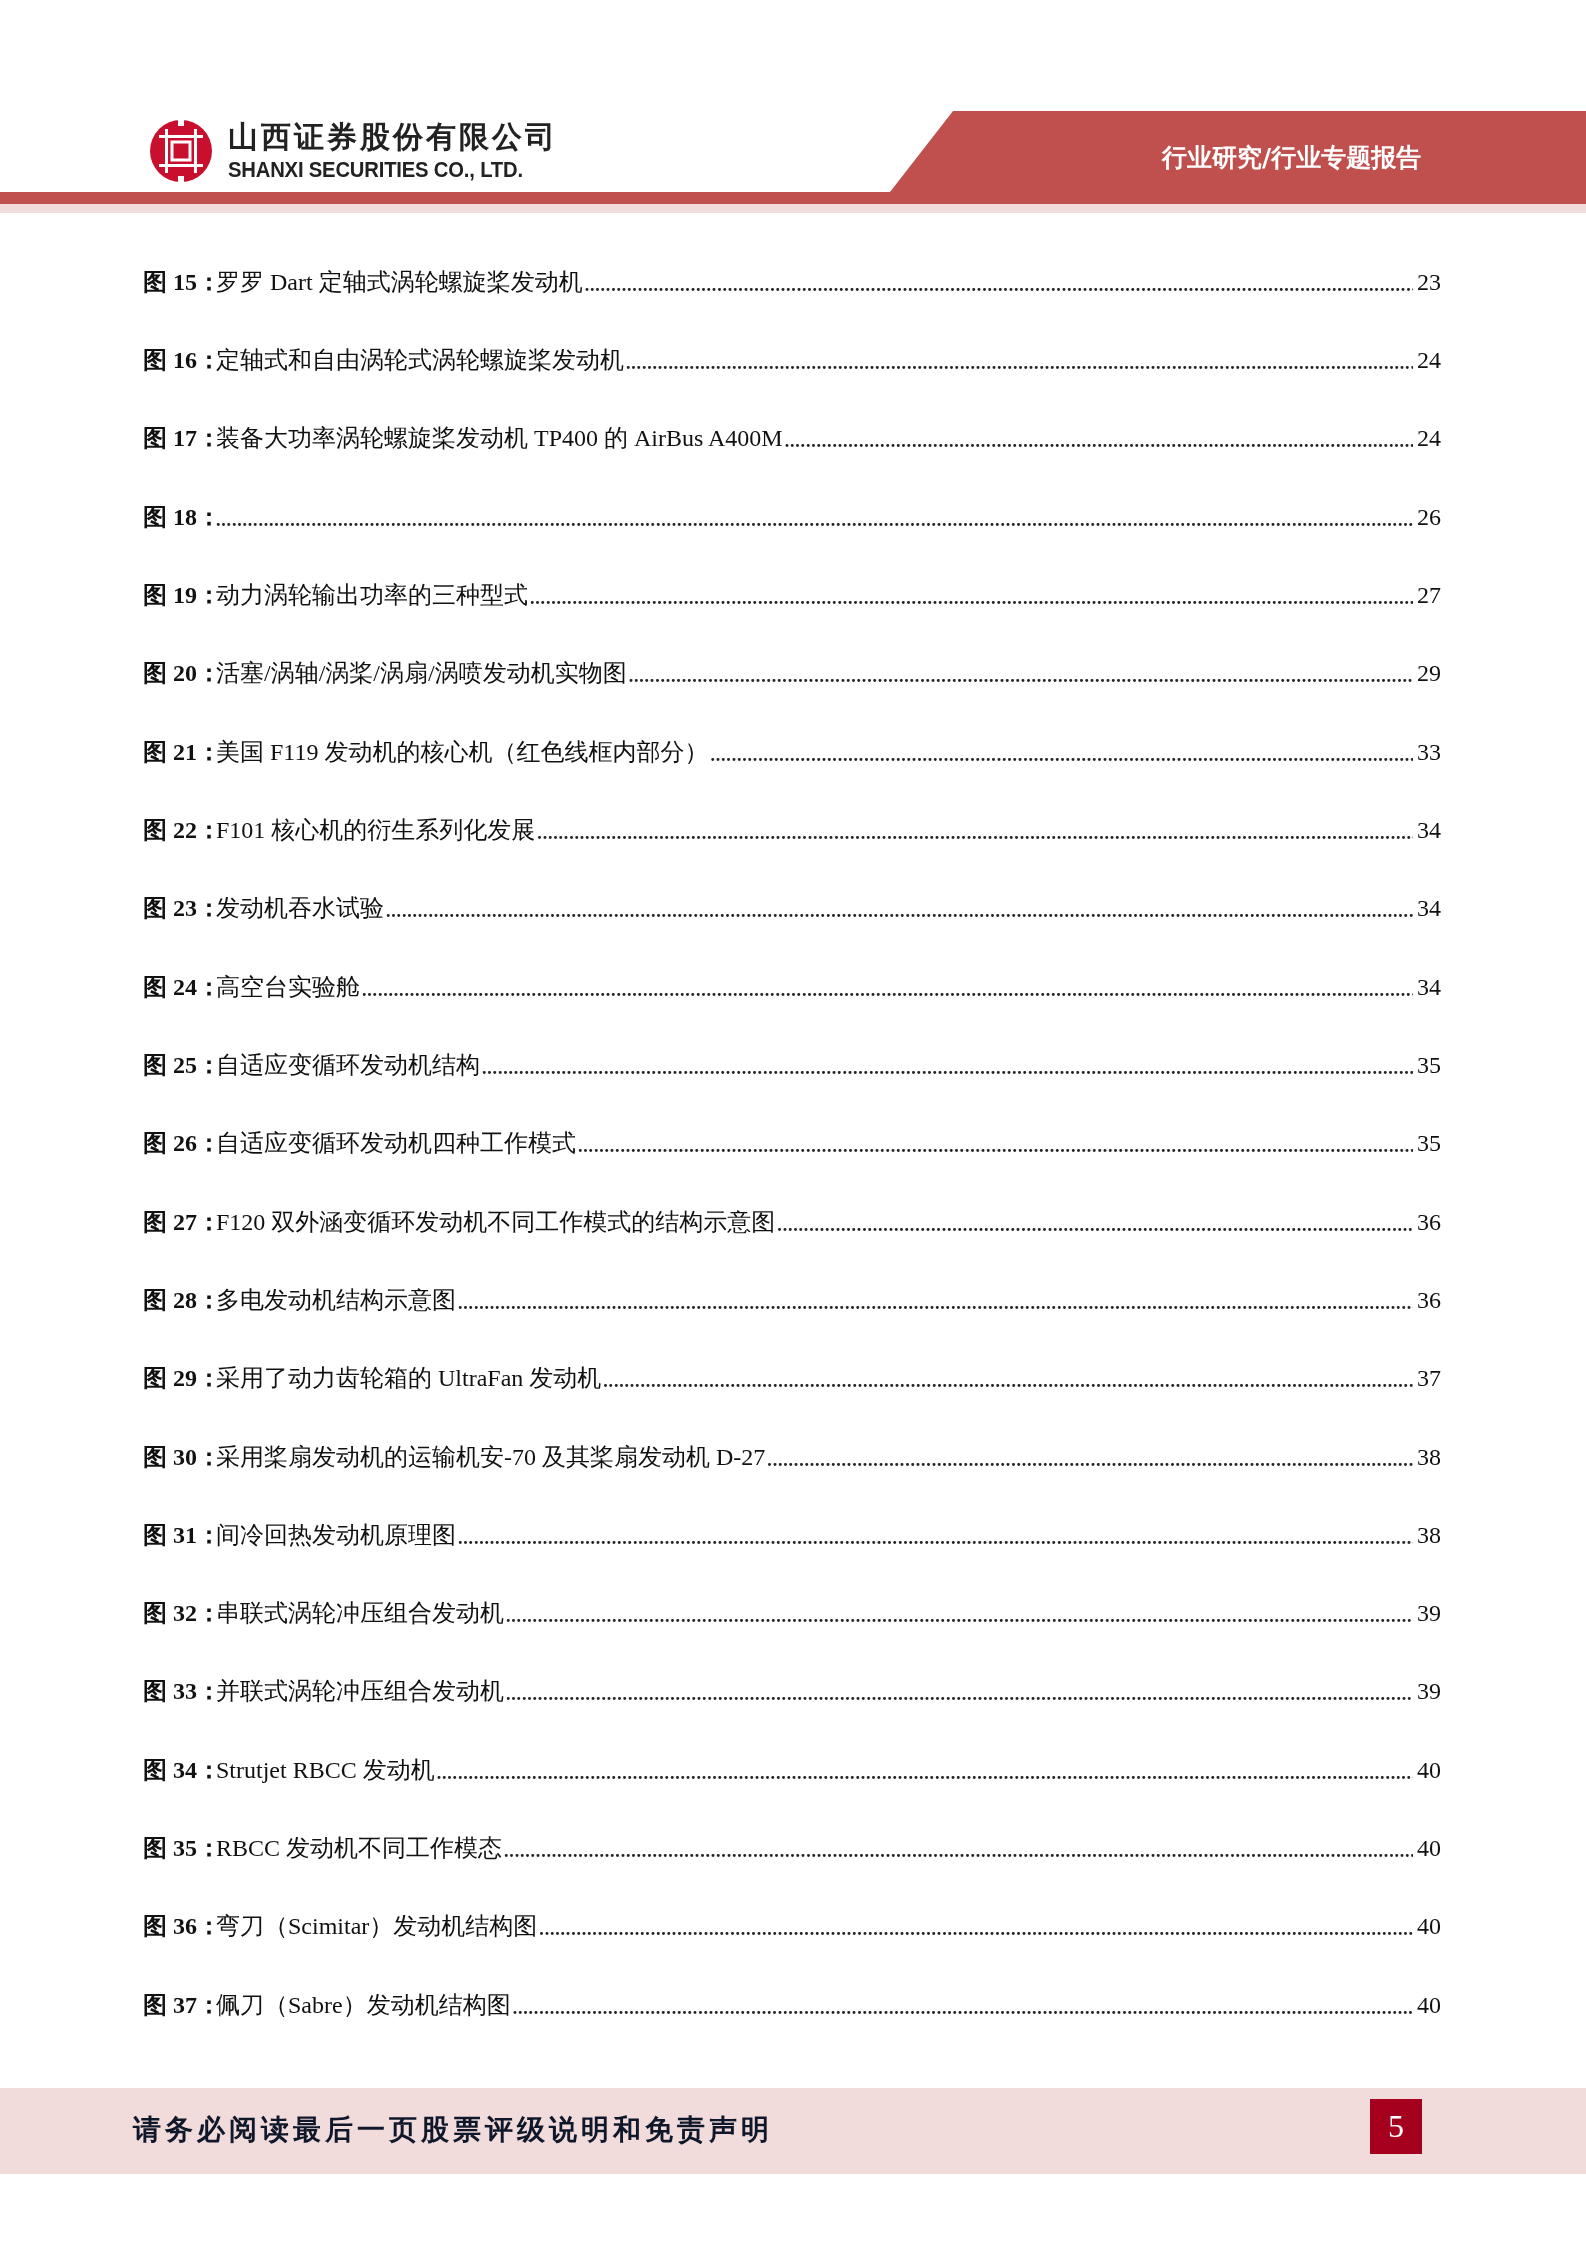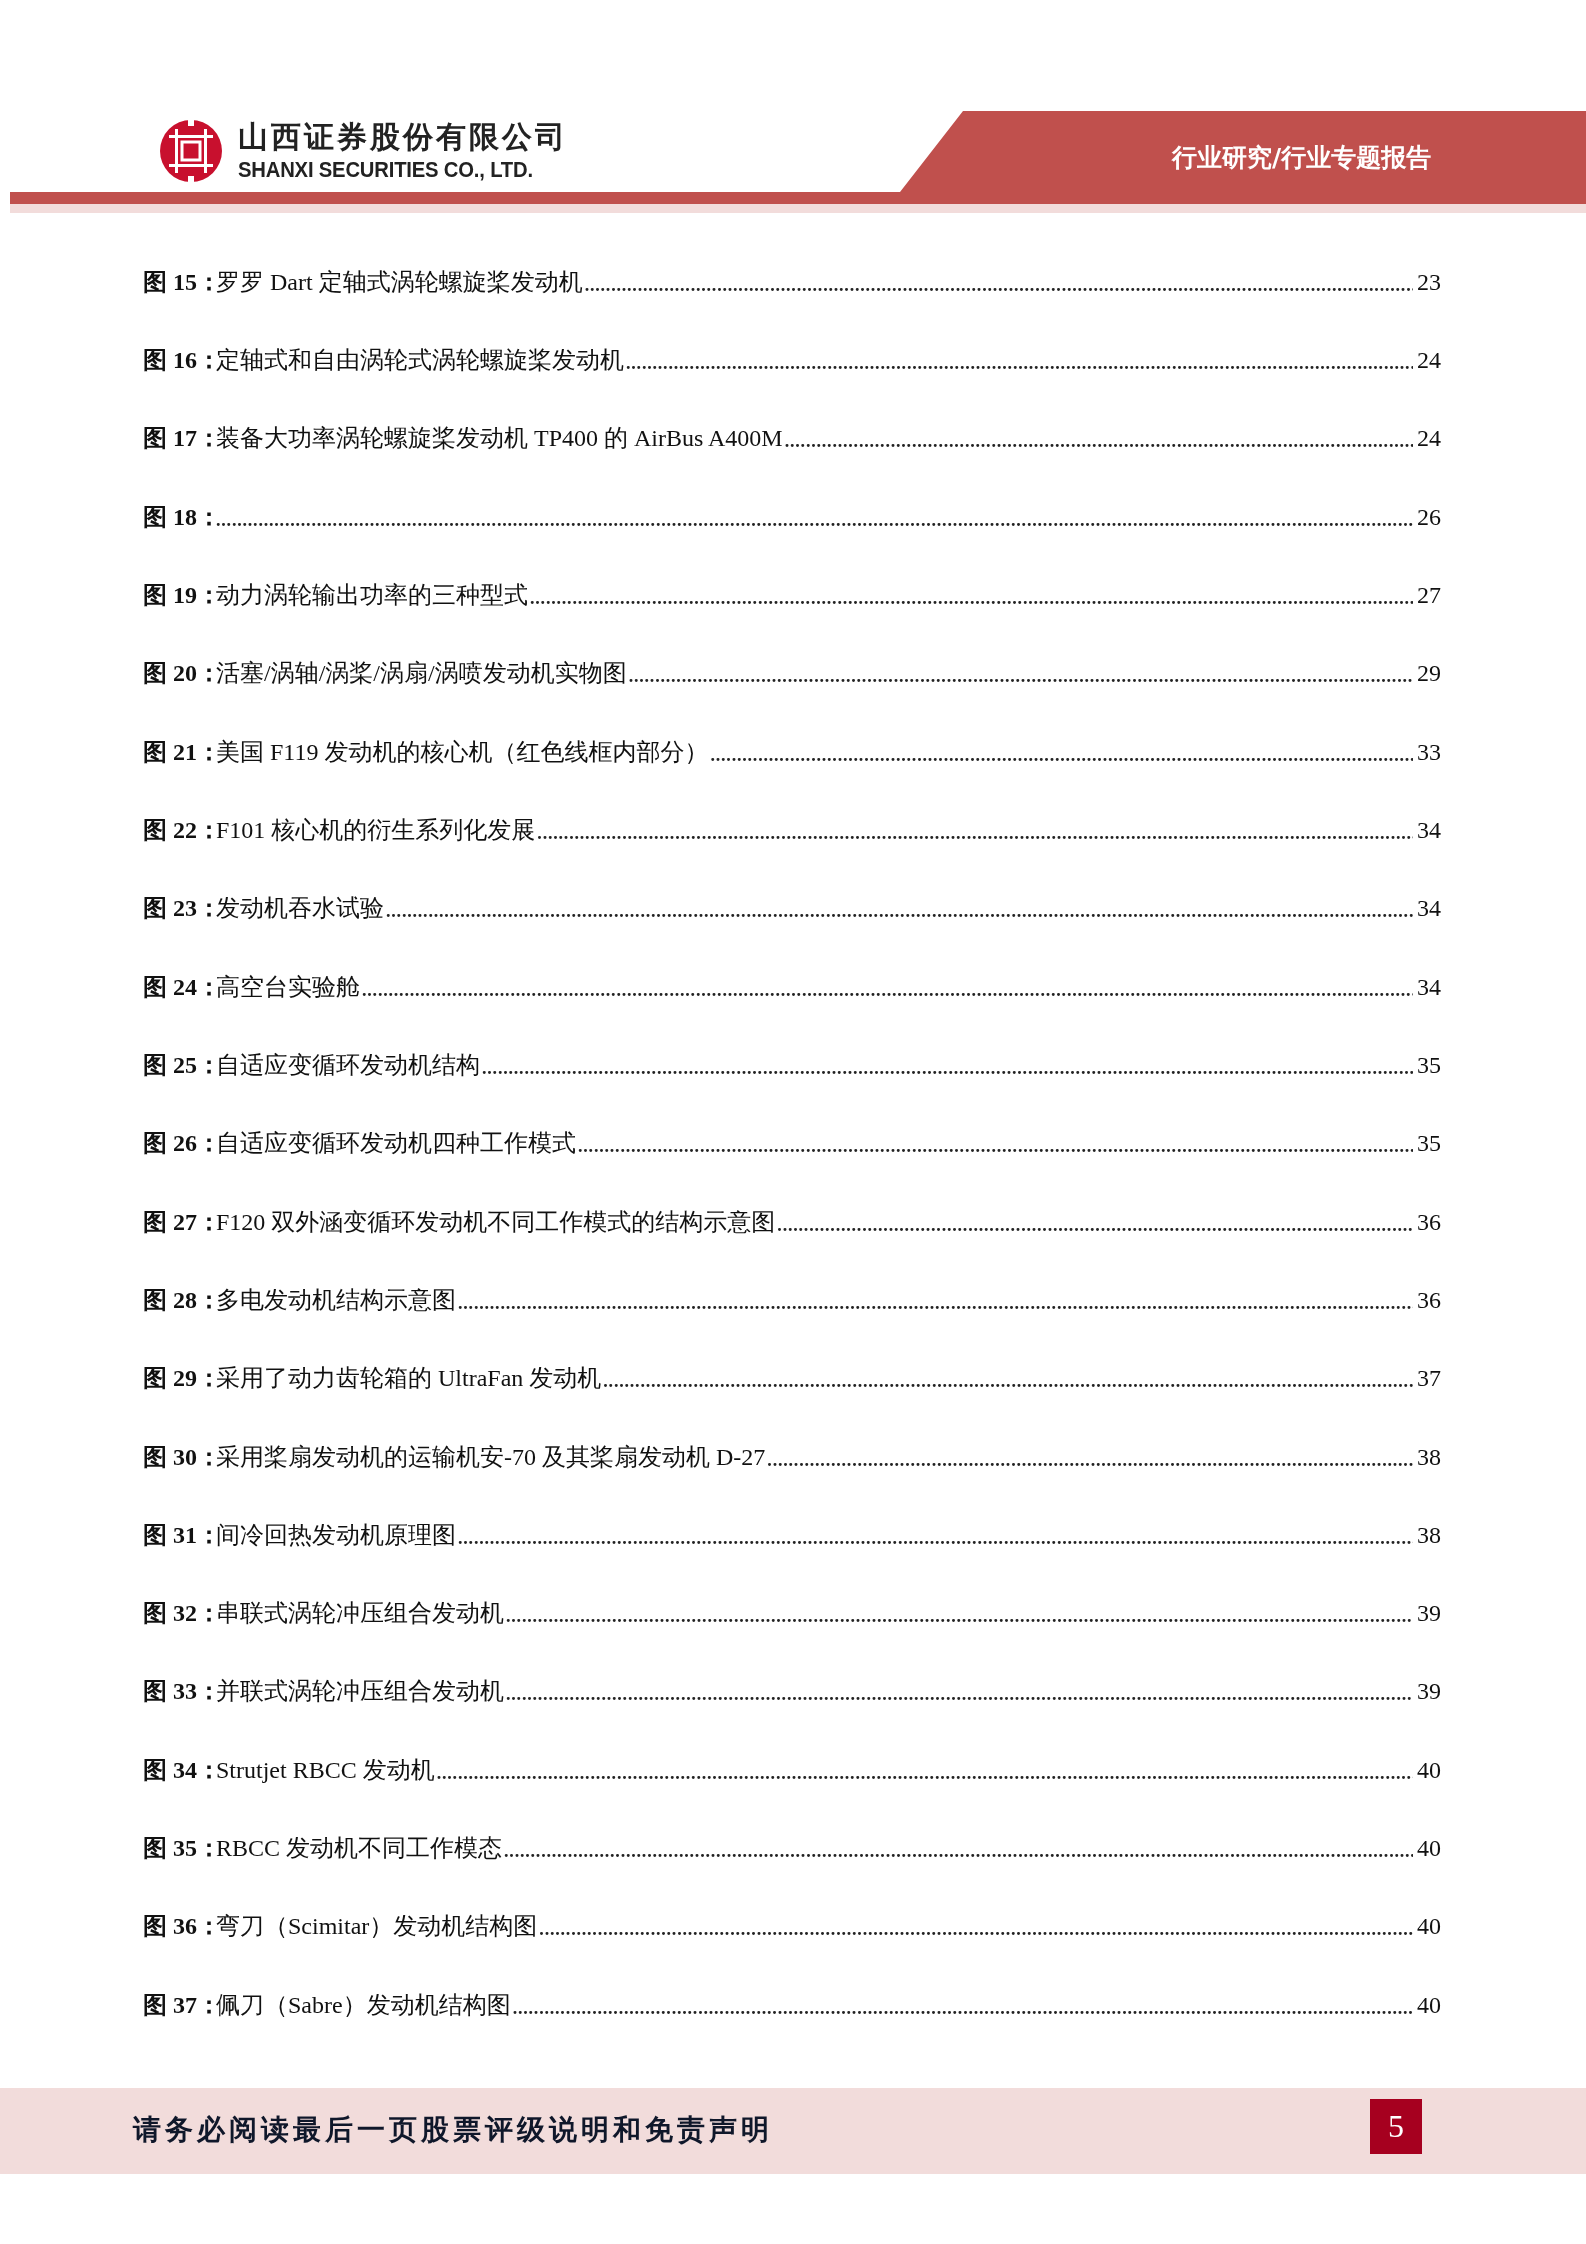--- a/index.html
+++ b/index.html
@@ -3,21 +3,21 @@
 <meta charset="utf-8">
 <style>
   html, body { margin: 0; padding: 0; }
   body {
     width: 1586px; height: 2244px; position: relative; overflow: hidden;
     background: #ffffff;
     font-family: "Liberation Serif", "DejaVu Serif", serif;
     color: #111111;
   }
   
-  .header { position: absolute; left: 10px; top: 0; width: 1426px; height: 215px; }
+  .header { position: absolute; left: 0; top: 0; width: 1426px; height: 215px; }
   .logo { position: absolute; left: 148px; top: 118px; width: 66px; height: 66px; }
   .company-cn {
     position: absolute; left: 228px; top: 120px;
     font-family: "DejaVu Sans", "Liberation Sans", sans-serif;
     font-weight: bold; font-size: 30px; letter-spacing: 3px; color: #222;
     line-height: 34px; white-space: nowrap;
   }
   .company-en {
     position: absolute; left: 228px; top: 158px;
     font-family: "Liberation Sans", "DejaVu Sans", sans-serif;

